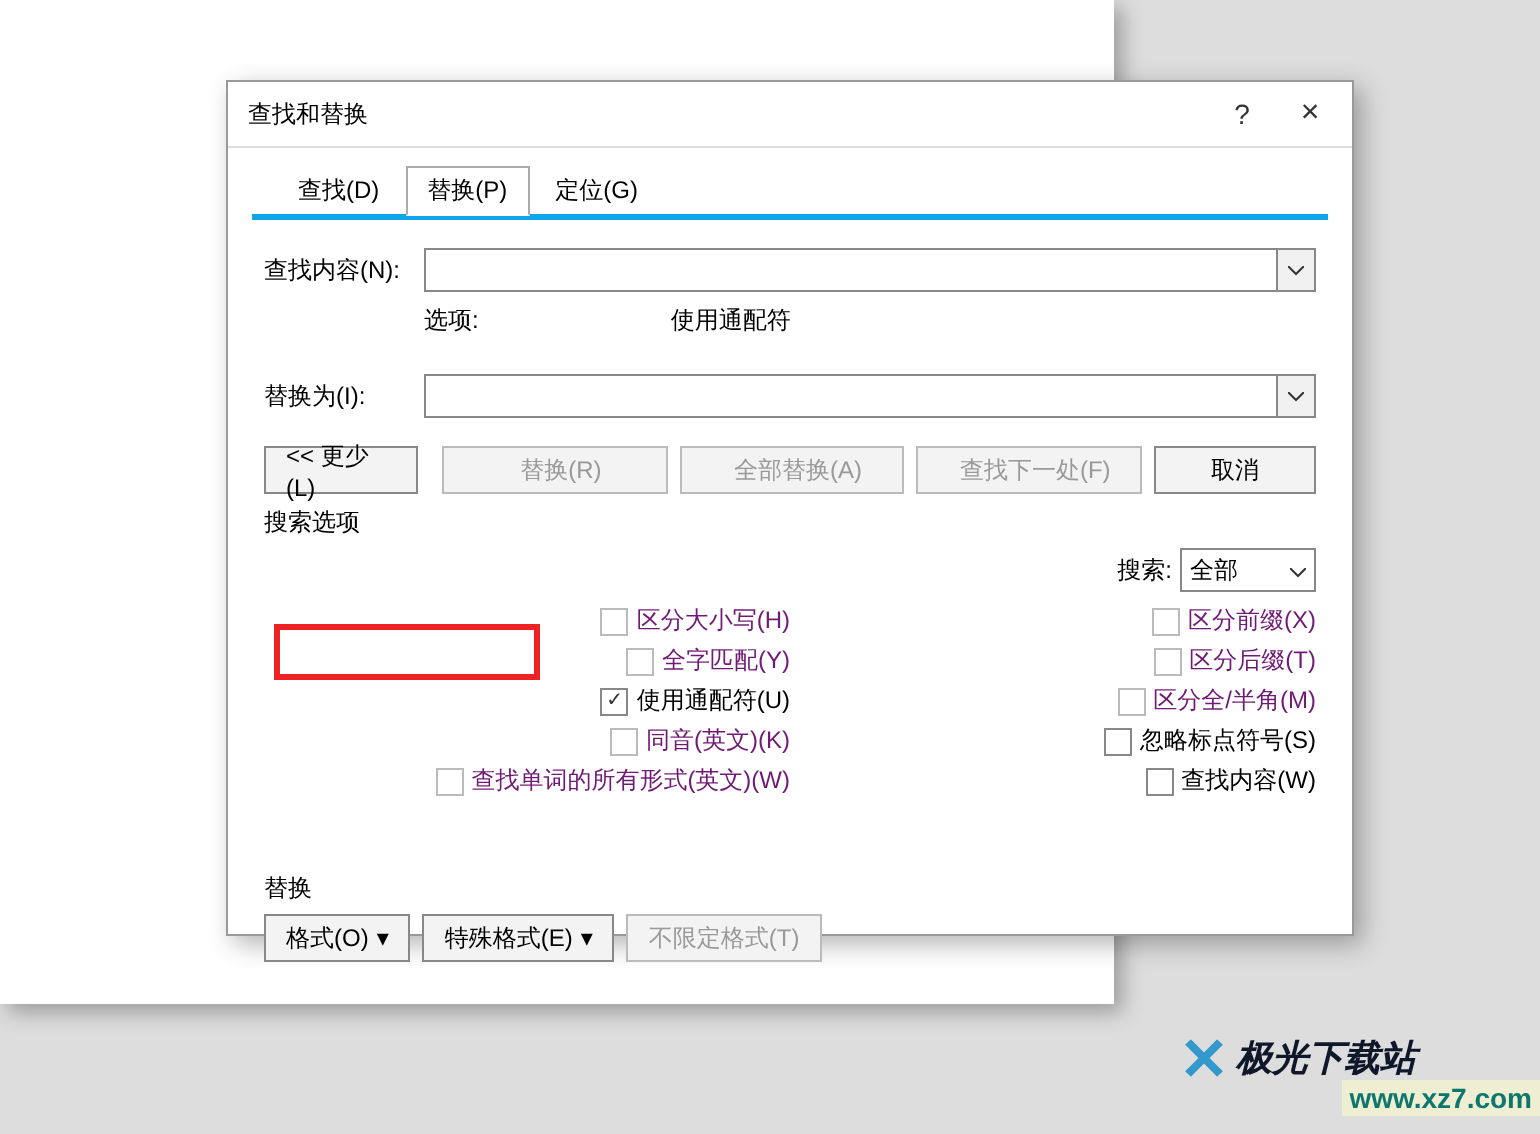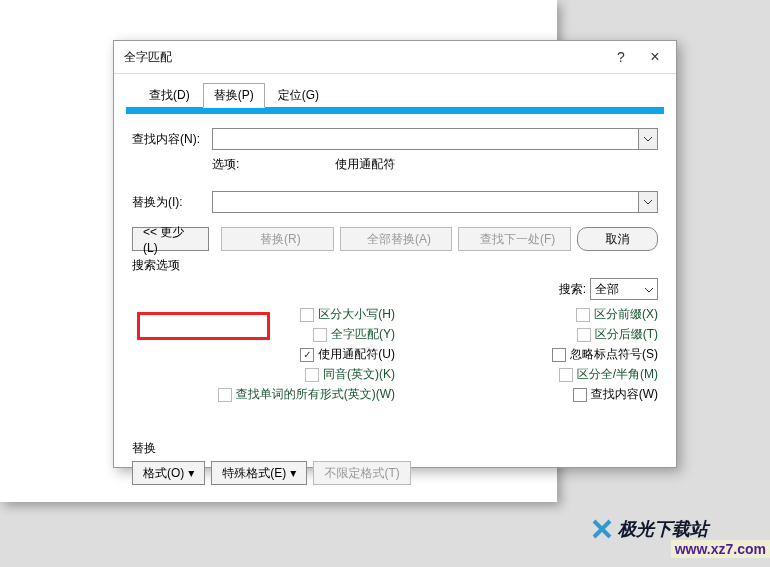--- a/index.html
+++ b/index.html
@@ -48,21 +48,21 @@
   height: 28px;
   display: flex;
   align-items: center;
   justify-content: center;
   font-size: 14px;
   color: #333;
 }
 .tabs {
   display: flex;
   padding: 8px 12px 0 12px;
-  border-bottom: 7px solid #0ea5e9;
+  border-bottom: 3px solid #0ea5e9;
   margin: 0 12px;
 }
 .tab {
   padding: 3px 10px;
   border: 1px solid transparent;
   border-bottom: none;
   margin-right: 2px;
   position: relative;
   top: 1px;
 }
@@ -142,21 +142,21 @@
   justify-content: center;
   background: #fff;
 }
 .chkbox.disabled { border-color: #bbb; }
 .chkbox.checked::after {
   content: "✓";
   font-size: 10px;
   line-height: 10px;
   color: #333;
 }
-.chk.disabled { color: #14532d; }
+.chk.disabled { color: #701a75; }
 .options-cols {
   display: flex;
 }
 .col { flex: 1; }
 .highlight {
   position: absolute;
   left: 137px;
   top: 312px;
   width: 127px;
   height: 22px;
@@ -177,31 +177,31 @@
 .dropdown-arrow svg { width:8px; height:5px; }
 .watermark {
   position: absolute;
   right: 0;
   bottom: 0;
   width: 180px;
   height: 50px;
   pointer-events: none;
 }
 .wm-text1 { color: #0f172a; font-size: 18px; font-weight: bold; font-style: italic; }
-.wm-text2 { color: #4c1d95; font-size: 14px; font-weight: bold; background: rgba(255,255,200,0.5); padding: 1px 4px;}
+.wm-text2 { color: #0f766e; font-size: 14px; font-weight: bold; background: rgba(255,255,200,0.5); padding: 1px 4px;}
 .spacer { flex: 1; }
 </style>
 </head>
 <body>
 
 <div class="backdrop"></div>
 
 <div class="dialog">
   <div class="titlebar">
-    <span class="title-text">全字匹配</span>
+    <span class="title-text">查找和替换</span>
     <div class="title-btn">
         <span>?</span>
       </div>
     <div class="title-btn">
         <span style="font-size:16px;">×</span>
       </div>
   </div>
 
   <div class="tabs">
     <div class="tab"><span>查找(D)</span></div>
@@ -244,21 +244,21 @@
       <div class="spacer"></div>
       <div class="btn wide disabled">
           <span>替换(R)</span>
         </div>
       <div class="btn wide disabled">
           <span>全部替换(A)</span>
         </div>
       <div class="btn wide disabled">
           <span>查找下一处(F)</span>
         </div>
-      <div class="btn" style="width:60px;border-radius:10px;">
+      <div class="btn" style="width:60px;">
           <span>取消</span>
         </div>
     </div>
 
     <div class="group-label">搜索选项</div>
 
     <div class="chk" style="margin-left:12px; display:flex; align-items:center;">
       <span>搜索:</span>
       <div class="select-small">
         <span>全部</span>
@@ -293,27 +293,27 @@
       </div>
       <div class="col">
         <div class="chk disabled">
             <div class="chkbox disabled"></div>
             <span>区分前缀(X)</span>
           </div>
         <div class="chk disabled">
             <div class="chkbox disabled"></div>
             <span>区分后缀(T)</span>
           </div>
+        <div class="chk disabled">
+            <div class="chkbox disabled"></div>
+            <span>区分全/半角(M)</span>
+          </div>
         <div class="chk">
             <div class="chkbox"></div>
             <span>忽略标点符号(S)</span>
-          </div>
-        <div class="chk disabled">
-            <div class="chkbox disabled"></div>
-            <span>区分全/半角(M)</span>
           </div>
         <div class="chk">
             <div class="chkbox"></div>
             <span>查找内容(W)</span>
           </div>
       </div>
     </div>
 
     <div style="height:30px;"></div>
     <div class="group-label">替换</div>

